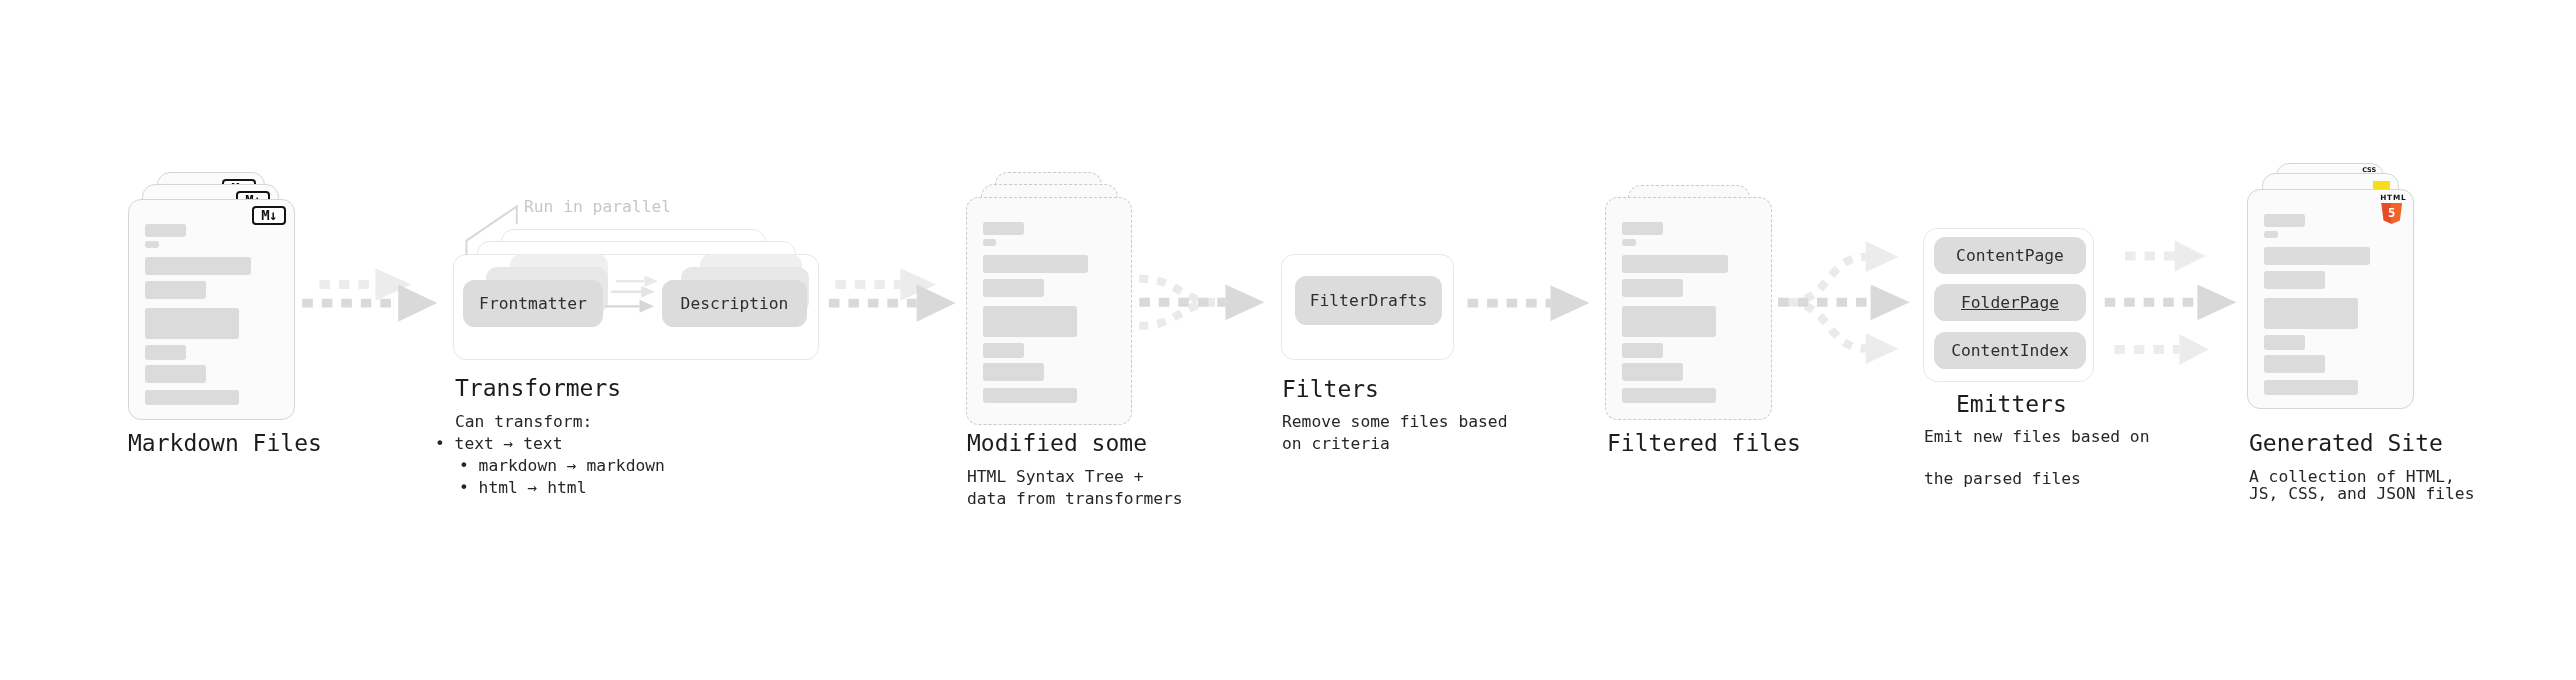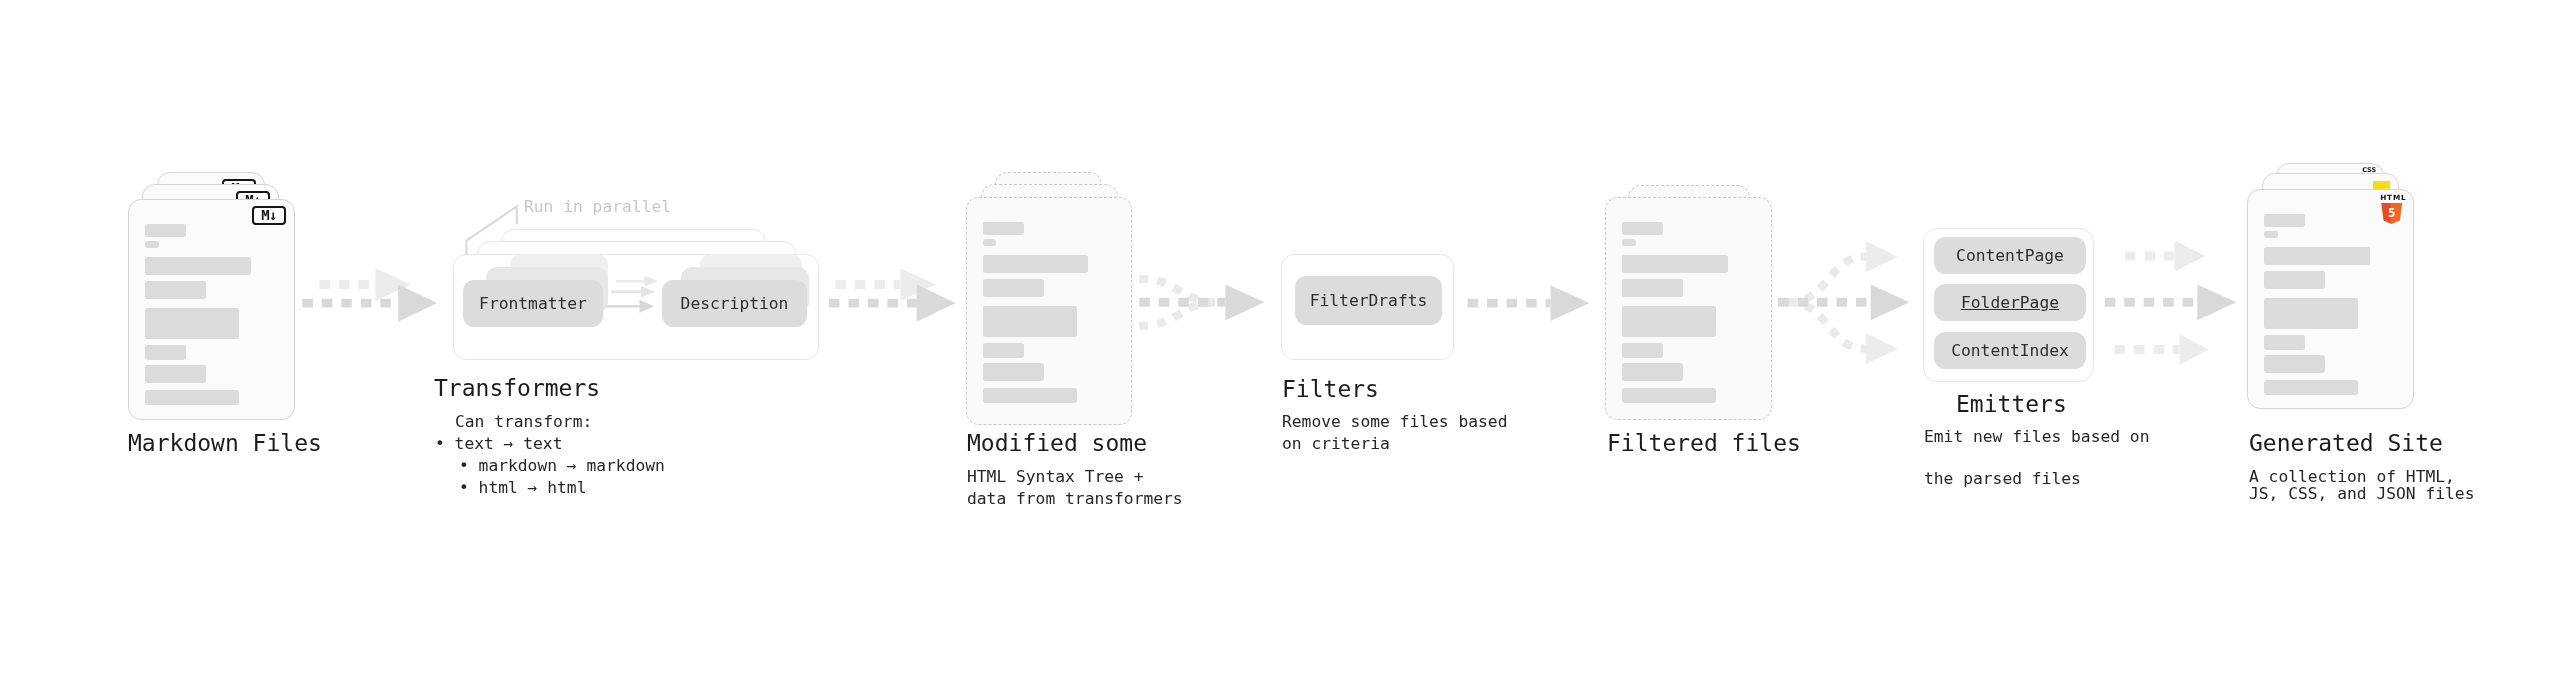--- a/index.html
+++ b/index.html
@@ -97,21 +97,21 @@
     <div class="pill l2" style="left:510px;top:254px;width:98px;height:46px;"></div>
     <div class="pill l1" style="left:486px;top:267px;width:122px;height:46px;"></div>
     <div class="pill l0" style="left:463px;top:280px;width:140px;height:47px;">Frontmatter</div>
 
     <div class="pill l2" style="left:700px;top:254px;width:102px;height:46px;"></div>
     <div class="pill l1" style="left:681px;top:267px;width:128px;height:46px;"></div>
     <div class="pill l0" style="left:662px;top:280px;width:145px;height:47px;">Description</div>
 
     <div class="note" style="left:524px;top:197px;">Run in parallel</div>
 
-    <div class="title" style="left:434px;top:374px;">Transformers</div>
+    <div class="title" style="left:455px;top:374px;">Transformers</div>
     <div class="sub" style="left:455px;top:411px;">Can transform:</div>
     <div class="sub" style="left:435px;top:433px;">• text → text</div>
     <div class="sub" style="left:459px;top:455px;">• markdown → markdown</div>
     <div class="sub" style="left:459px;top:477px;">• html → html</div>
   </div>
 
   <div>
     <div class="doc dashed" style="left:995px;top:172px;width:107px;height:228px;"></div>
     <div class="doc dashed" style="left:981px;top:184px;width:137px;height:228px;"></div>
     <div class="doc dashed" style="left:966px;top:197px;width:166px;height:228px;">

